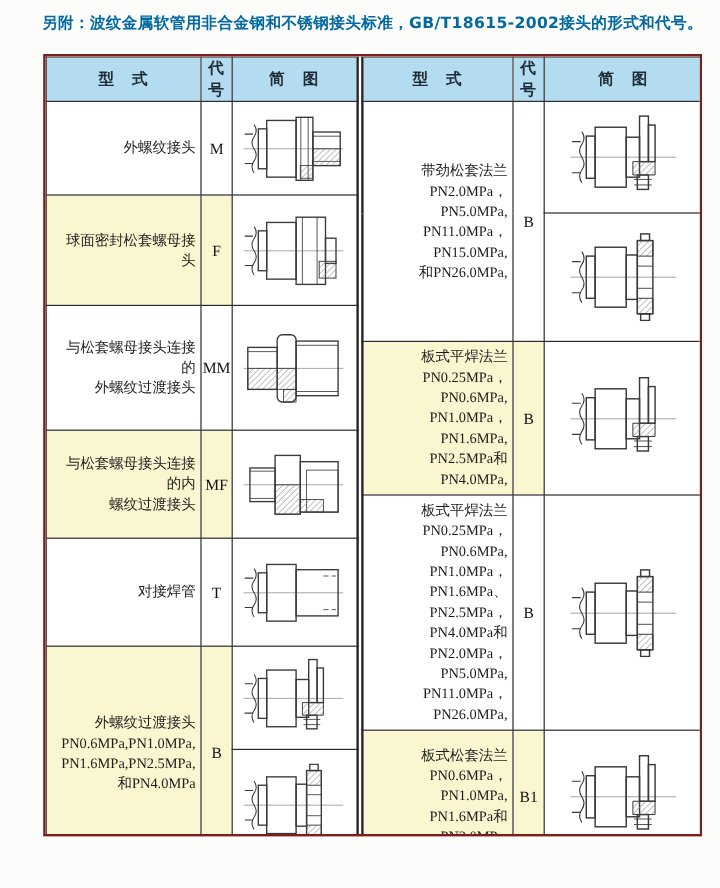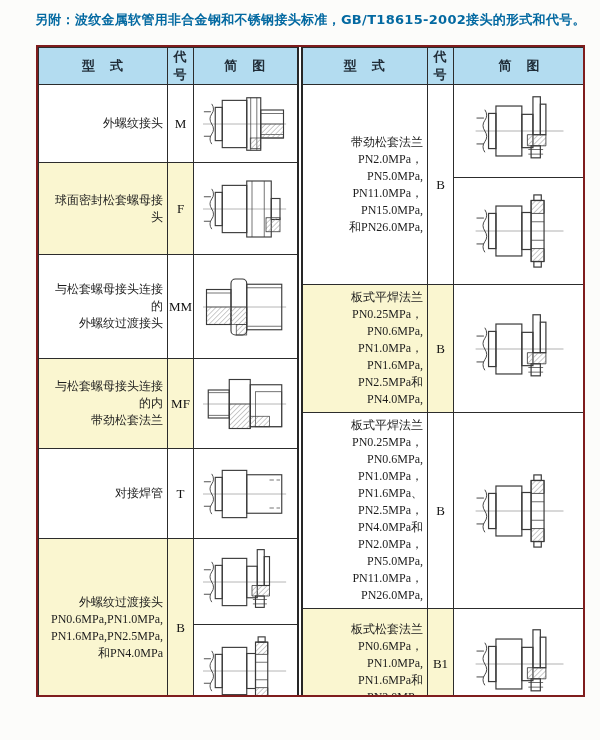--- a/index.html
+++ b/index.html
@@ -183,21 +183,21 @@
 外螺纹过渡接头</td>
       <td class="code-cell">MM</td>
       <td class="diagram-cell">
         <svg class="diag diag-l" viewBox="0 0 100 80">
               <use href="#d-mm"></use>
             </svg>
       </td>
     </tr>
     <tr style="height:90px">
       <td class="type-cell hl">与松套螺母接头连接的内
-带劲松套法兰</td>
+螺纹过渡接头</td>
       <td class="code-cell hl">MF</td>
       <td class="diagram-cell">
         <svg class="diag diag-l" viewBox="0 0 100 80">
               <use href="#d-mf"></use>
             </svg>
       </td>
     </tr>
     <tr style="height:90px">
       <td class="type-cell">对接焊管</td>
       <td class="code-cell">T</td>

